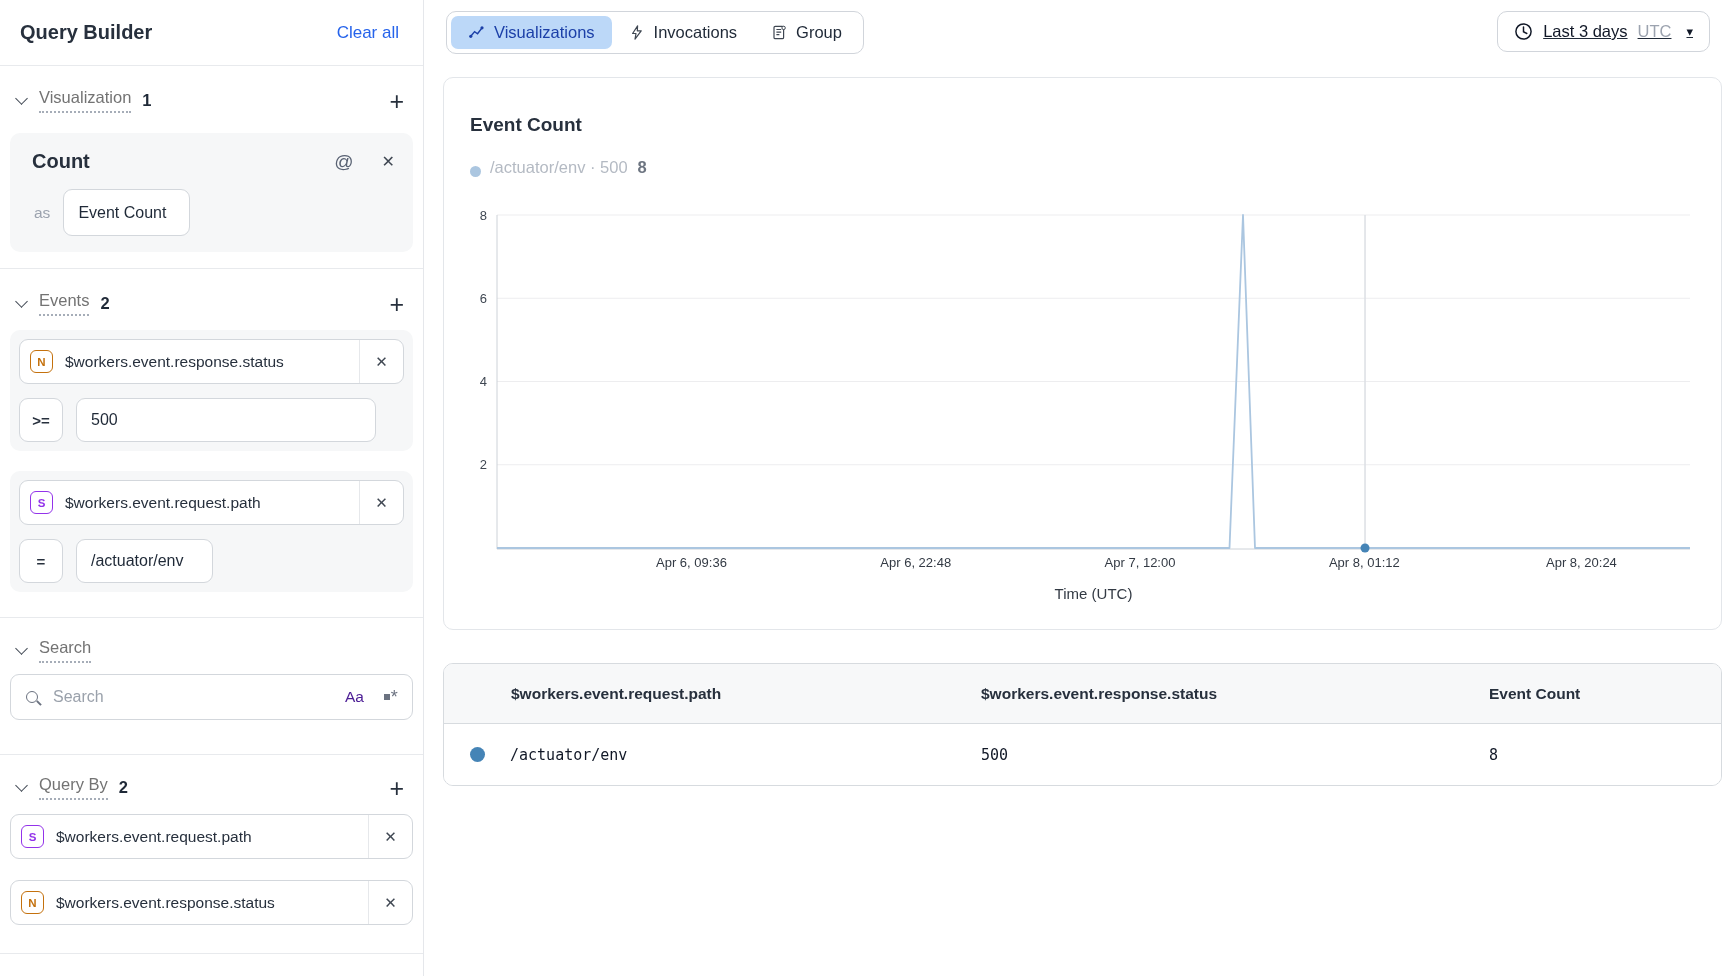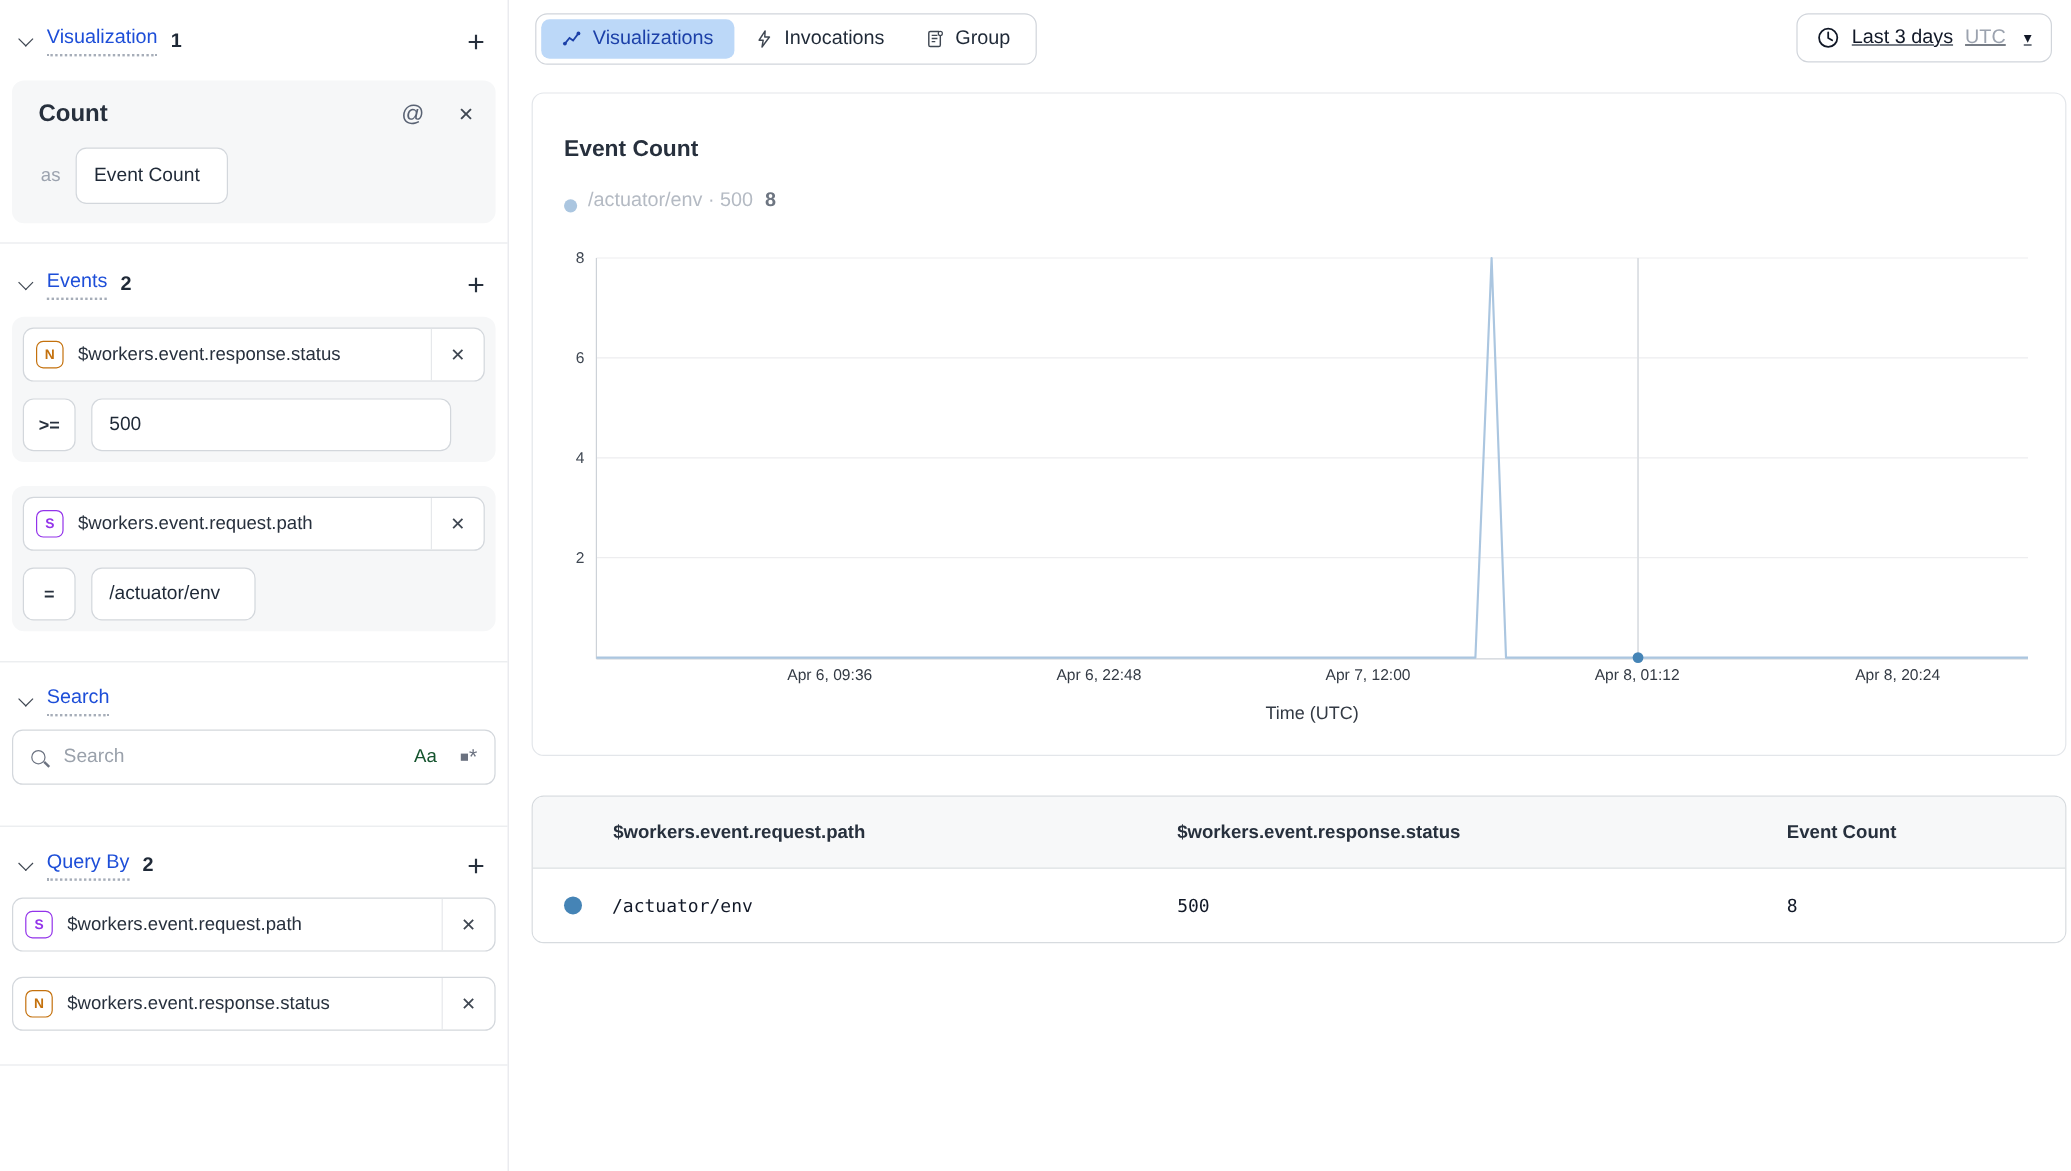--- a/index.html
+++ b/index.html
@@ -15,21 +15,21 @@
              background:#fff; border-right:1px solid #e5e7eb; }
   .sb-header { height:66px; display:flex; align-items:center; justify-content:space-between;
                padding:0 24px 0 20px; border-bottom:1px solid #e8eaed; }
   .sb-title { font-size:20px; font-weight:700; color:#27303d; }
   .clear-all { font-size:17px; color:#2563eb; cursor:pointer; }
 
   .section { padding:0 10px; border-bottom:1px solid #e8eaed; }
   .sec-head { display:flex; align-items:center; padding:22px 6px 0 5px; }
   .chev { width:9px; height:9px; border-left:1.7px solid #3f4752; border-bottom:1.7px solid #3f4752;
           transform:rotate(-45deg); margin:-5px 13px 0 2px; flex:none; cursor:pointer; }
-  .sec-label { font-size:16.5px; color:#1d4ed8; border-bottom:2px dotted #a6adb8; padding-bottom:4px; }
+  .sec-label { font-size:16.5px; color:#737373; border-bottom:2px dotted #a6adb8; padding-bottom:4px; }
   .sec-count { font-size:16.5px; font-weight:700; margin-left:11px; color:#1f2937; }
   .plus-btn { margin-left:auto; font-size:25px; font-weight:300; color:#27303d; line-height:20px;
               cursor:pointer; padding:0 3px; }
 
   .metric-card { background:#f6f7f8; border-radius:10px; margin:20px 0 16px 0; padding:17px 18px 16px 22px; }
   .metric-head { display:flex; align-items:center; }
   .metric-name { font-size:20px; font-weight:600; color:#27303d; }
   .at-icon { margin-left:auto; font-size:19px; color:#596273; cursor:pointer; }
   .x-icon { margin-left:28px; font-size:16px; color:#3f4752; cursor:pointer; }
   .as-row { display:flex; align-items:center; margin-top:16px; }
@@ -61,21 +61,21 @@
 
   .search-box { display:flex; align-items:center; height:46px; border:1px solid #d3d7dc; border-radius:9px;
                 margin:11px 0 34px 0; padding:0 15px; background:#fff; }
   .mag-icon { width:12px; height:12px; border:1.8px solid #6b7280; border-radius:50%;
               position:relative; margin-right:13px; flex:none; }
   .mag-icon::after { content:''; position:absolute; width:6px; height:1.8px; background:#6b7280;
                      transform:rotate(45deg); right:-5px; bottom:-2px; }
   .search-input { border:none; outline:none; flex:1; font-size:16px; color:#27303d; background:transparent;
                   font-family:"Liberation Sans","DejaVu Sans",sans-serif; }
   .search-input::placeholder { color:#9aa1ab; }
-  .aa-label { font-size:15.5px; color:#14532d; margin-right:20px; cursor:pointer; }
+  .aa-label { font-size:15.5px; color:#4c1d95; margin-right:20px; cursor:pointer; }
   .regex-icon { color:#6b7280; display:flex; align-items:flex-end; cursor:pointer; }
   .regex-icon .sq { width:6px; height:6px; background:#6b7280; display:inline-block; margin-bottom:3px; }
   .regex-icon .ast { font-size:18px; line-height:11px; display:inline-block; }
 
   .gb-row { margin-top:14px; }
   .gb-row + .gb-row { margin-top:21px; }
   .gb-last { margin-bottom:28px; }
 
   
   .main { position:absolute; left:425px; top:0; right:0; bottom:0; background:#fff; }
@@ -121,20 +121,24 @@
   .trow { display:grid; grid-template-columns:537px 508px 1fr; height:61px; align-items:center;
           background:#fff; cursor:default; }
   .td { font-family:"DejaVu Sans Mono","Liberation Mono",monospace; font-size:15px; color:#111827; }
   .td1 { display:flex; align-items:center; padding-left:26px; gap:25px; }
   .row-dot { width:15px; height:15px; border-radius:50%; background:#4584b6; flex:none; }
 </style>
 </head>
 <body>
 
 <div class="sidebar">
+  <div class="sb-header">
+    <div class="sb-title">Query Builder</div>
+    <div class="clear-all">Clear all</div>
+  </div>
 
   <div class="section">
     <div class="sec-head">
       <span class="chev"></span>
       <span class="sec-label">Visualization</span>
       <span class="sec-count">1</span>
       <span class="plus-btn">+</span>
     </div>
     <div class="metric-card">
       <div class="metric-head">

